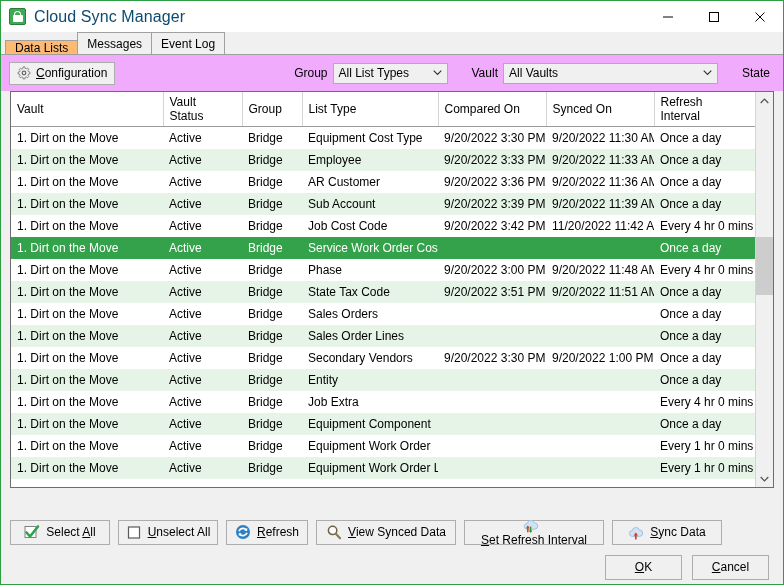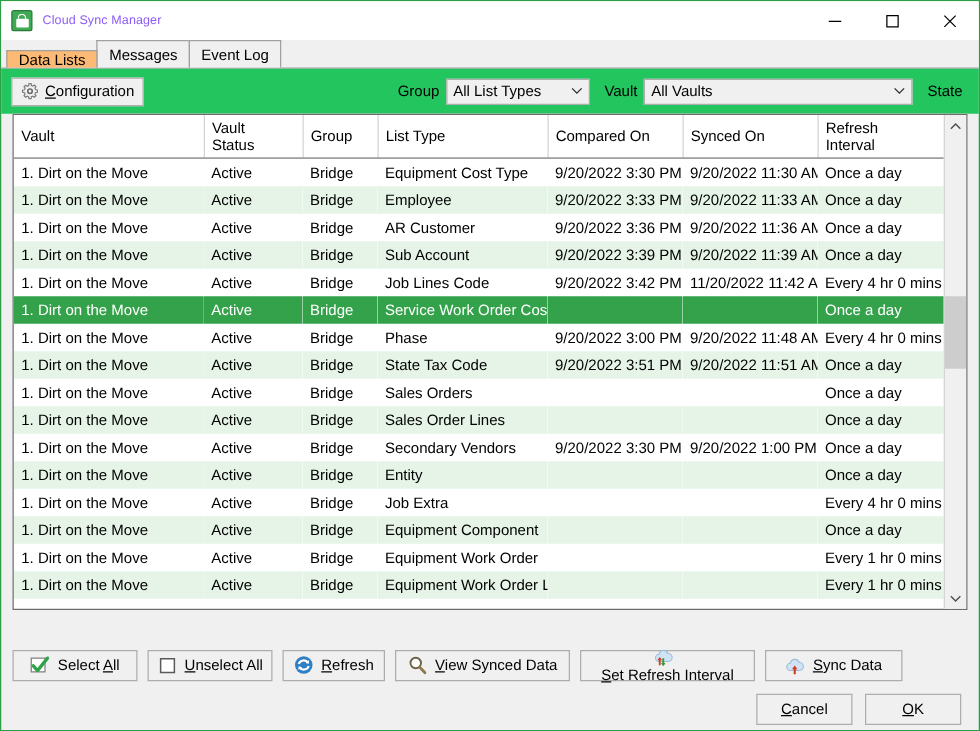--- a/index.html
+++ b/index.html
@@ -64,22 +64,22 @@
     box-sizing: border-box;
   }
   .app-icon .body {
     position: absolute;
     left: 3.5px; top: 7px;
     width: 10px; height: 7px;
     background: #ffffff;
     border-radius: 1px;
   }
   .title-text {
-    font-size: 10px;
-    color: #8b5cf6;
+    font-size: 16px;
+    color: #0c4a6e;
     letter-spacing: 0.1px;
   }
   .win-controls {
     position: absolute;
     right: 0; top: 0;
     height: 31px;
     display: flex;
   }
   .win-btn {
     width: 46px;
@@ -123,21 +123,21 @@
   }
 
   
   .toolbar {
     height: 36px;
     display: flex;
     align-items: center;
     padding: 0 8px;
     box-sizing: border-box;
     flex: 0 0 auto;
-    background: #22c55e;
+    background: #f0abfc;
   }
   .config-btn {
     height: 23px;
     min-width: 104px;
     background: #f0f0f0;
     border: 1px solid #adadad;
     display: flex;
     align-items: center;
     padding: 0 7px;
     box-sizing: border-box;
@@ -159,21 +159,21 @@
     color: #000;
   }
   .combo {
     height: 21px;
     background: #f0f0f0;
     border: 1px solid #adadad;
     display: flex;
     align-items: center;
     box-sizing: border-box;
     font-size: 12px;
-    margin-right: 12px;
+    margin-right: 24px;
     position: relative;
   }
   .combo:last-child { margin-right: 0; }
   .combo .val {
     padding-left: 5px;
     flex: 1 1 auto;
     white-space: nowrap;
     overflow: hidden;
   }
   .combo .arrow {
@@ -472,21 +472,21 @@
                 <td>Bridge</td>
                 <td>Sub Account</td>
                 <td>9/20/2022 3:39 PM</td>
                 <td>9/20/2022 11:39 AM</td>
                 <td>Once a day</td>
               </tr>
               <tr class="row">
                 <td>1. Dirt on the Move</td>
                 <td>Active</td>
                 <td>Bridge</td>
-                <td>Job Lines Code</td>
+                <td>Job Cost Code</td>
                 <td>9/20/2022 3:42 PM</td>
                 <td>11/20/2022 11:42 AM</td>
                 <td>Every 4 hr 0 mins</td>
               </tr>
               <tr class="selected">
                 <td>1. Dirt on the Move</td>
                 <td>Active</td>
                 <td>Bridge</td>
                 <td>Service Work Order Cost ...</td>
                 <td></td>
@@ -658,20 +658,20 @@
         <path d="M7.8 15.4 L7.8 9.8" stroke="#d43b1f" stroke-width="1.7"></path>
         <path d="M7.8 8.4 L10.0 11.4 L5.6 11.4 Z" fill="#d43b1f"></path>
       </svg>
       <span><span class="u">S</span>ync Data</span>
     </div>
 
   </div>
 
   <div class="footer">
     <div class="dlg-btn">
+      <span><span class="u">O</span>K</span>
+    </div>
+    <div class="dlg-btn">
       <span><span class="u">C</span>ancel</span>
     </div>
-    <div class="dlg-btn">
-      <span><span class="u">O</span>K</span>
-    </div>
   </div>
 
 </div>
 
 </body></html>

